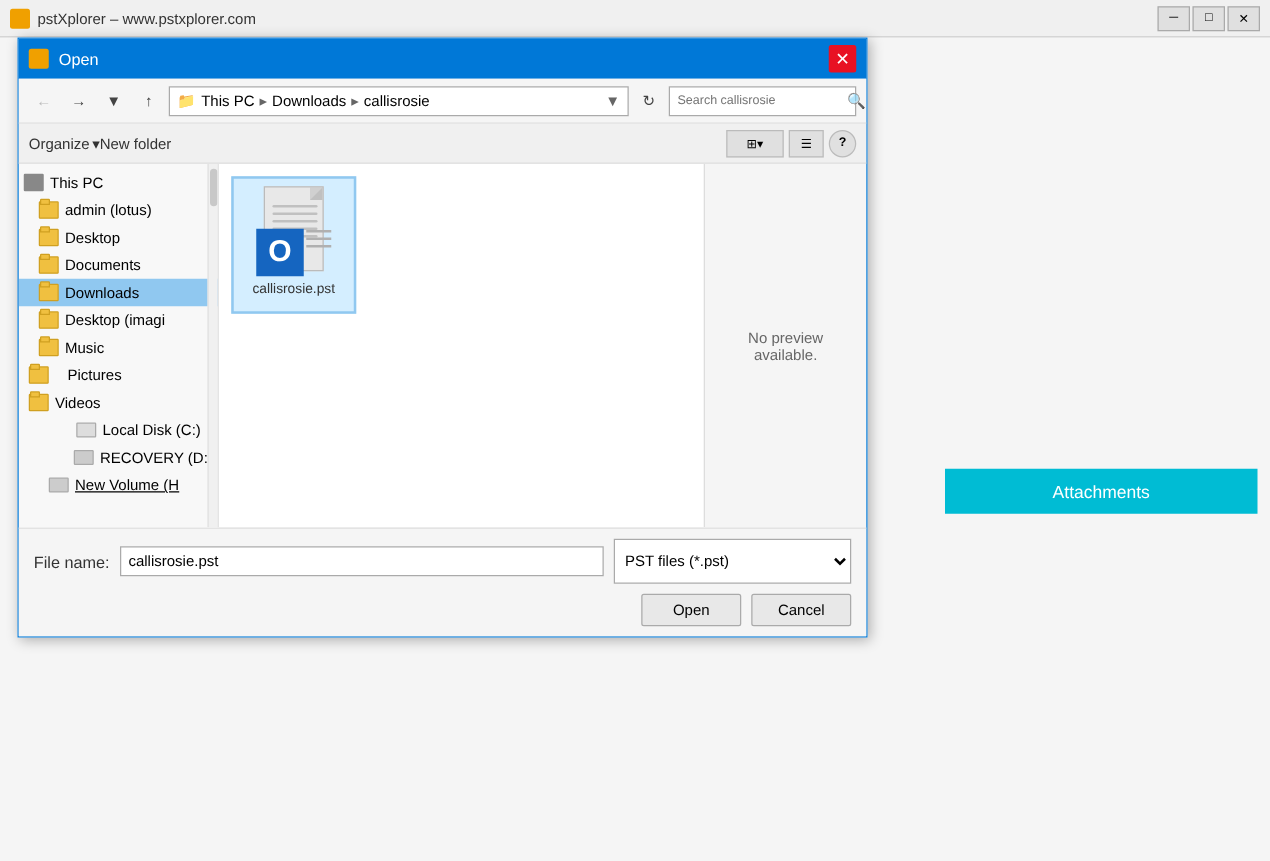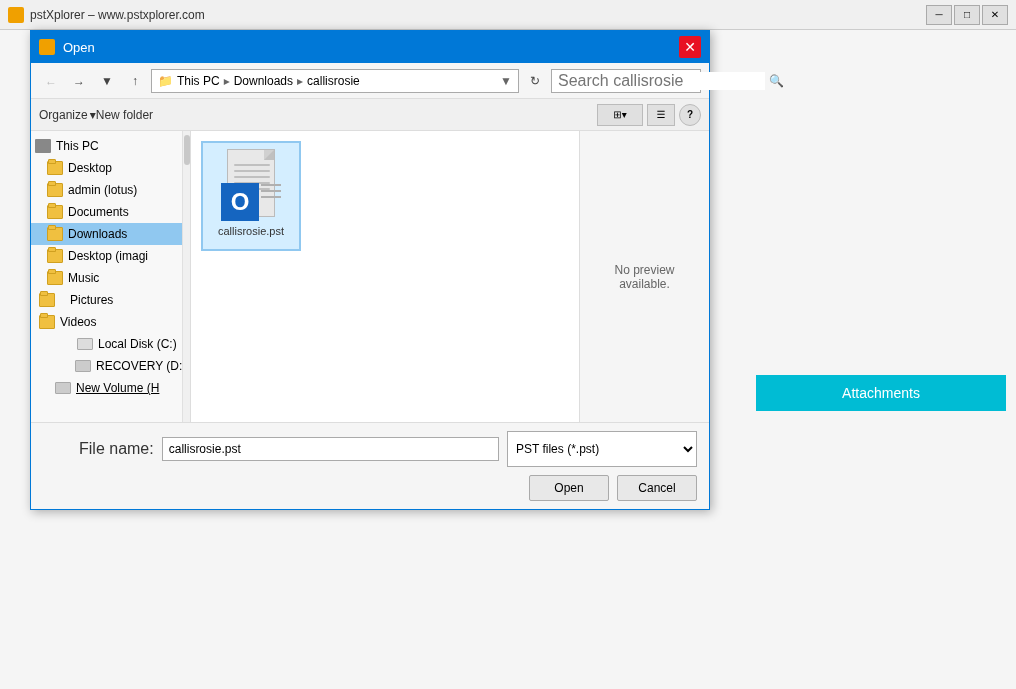--- a/index.html
+++ b/index.html
@@ -74,21 +74,21 @@
       font-size: 14px;
       color: white;
       font-weight: 500;
       cursor: pointer;
     }
 
     
     .dialog {
       position: absolute;
       top: 30px;
-      left: 30px;
+      left: 14px;
       width: 680px;
       height: 480px;
       background: white;
       border: 1px solid #0078d7;
       box-shadow: 2px 2px 10px rgba(0,0,0,0.3);
       display: flex;
       flex-direction: column;
     }
 
     
@@ -166,21 +166,21 @@
       border: 1px solid #aaa;
       background: white;
       display: flex;
       align-items: center;
       padding: 0 6px;
       gap: 4px;
     }
     .search-input {
       border: none;
       outline: none;
-      font-size: 16px;
+      font-size: 10px;
       flex: 1;
       color: #888;
     }
 
     
     .dialog-organize {
       height: 32px;
       background: #f0f0f0;
       border-bottom: 1px solid #ddd;
       display: flex;
@@ -348,24 +348,23 @@
       padding: 8px 12px;
       flex-shrink: 0;
     }
     .filename-row {
       display: flex;
       align-items: center;
       gap: 8px;
       margin-bottom: 8px;
     }
     .filename-label {
-      font-size: 16px;
+      font-size: 13px;
       color: #333;
       white-space: nowrap;
-      margin-left: 36px;
     }
     .filename-input {
       flex: 1;
       height: 24px;
       border: 1px solid #aaa;
       padding: 0 6px;
       font-size: 12px;
     }
     .filetype-select {
       width: 190px;
@@ -466,25 +465,25 @@
 
   <div class="dialog-content">
 
     <div class="sidebar">
       <div class="sidebar-item" style="padding-left:4px;">
         <div class="sidebar-pc-icon"></div>
         <span>This PC</span>
       </div>
       <div class="sidebar-item" style="padding-left:16px;">
         <div class="sidebar-folder-icon"></div>
+        <span>admin (lotus)</span>
+      </div>
+      <div class="sidebar-item" style="padding-left:16px;">
+        <div class="sidebar-folder-icon"></div>
         <span>Desktop</span>
-      </div>
-      <div class="sidebar-item" style="padding-left:16px;">
-        <div class="sidebar-folder-icon"></div>
-        <span>admin (lotus)</span>
       </div>
       <div class="sidebar-item" style="padding-left:16px;">
         <div class="sidebar-folder-icon"></div>
         <span>Documents</span>
       </div>
       <div class="sidebar-item selected active" style="padding-left:16px;">
         <div class="sidebar-folder-icon"></div>
         <span>Downloads</span>
       </div>
       <div class="sidebar-item" style="padding-left:16px;">

